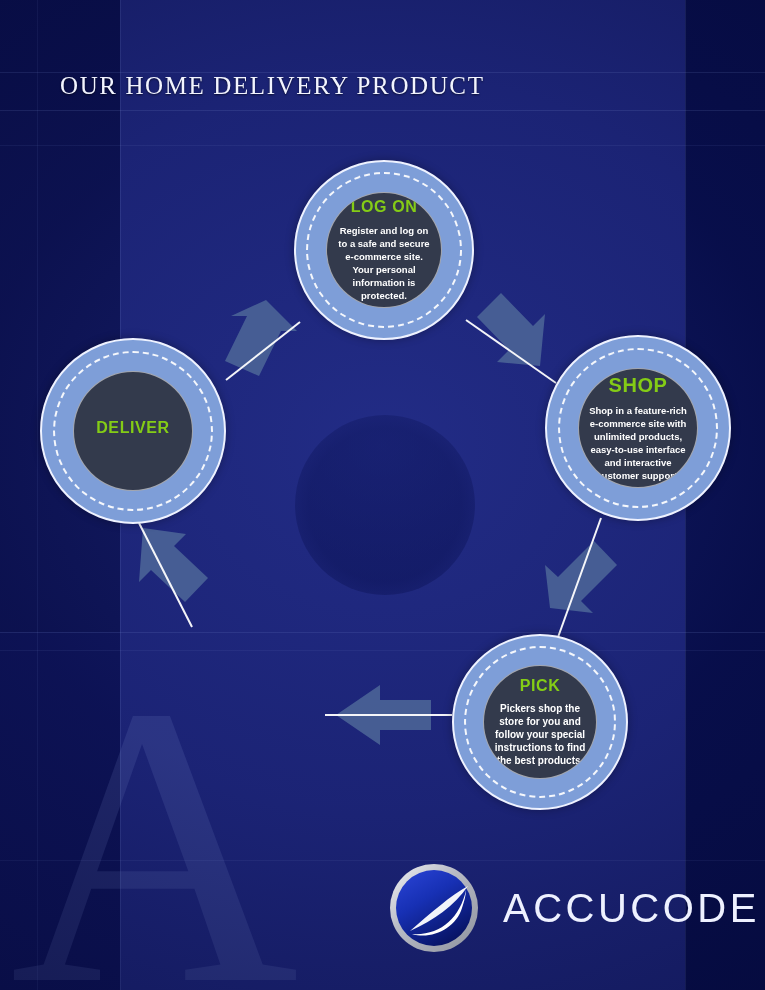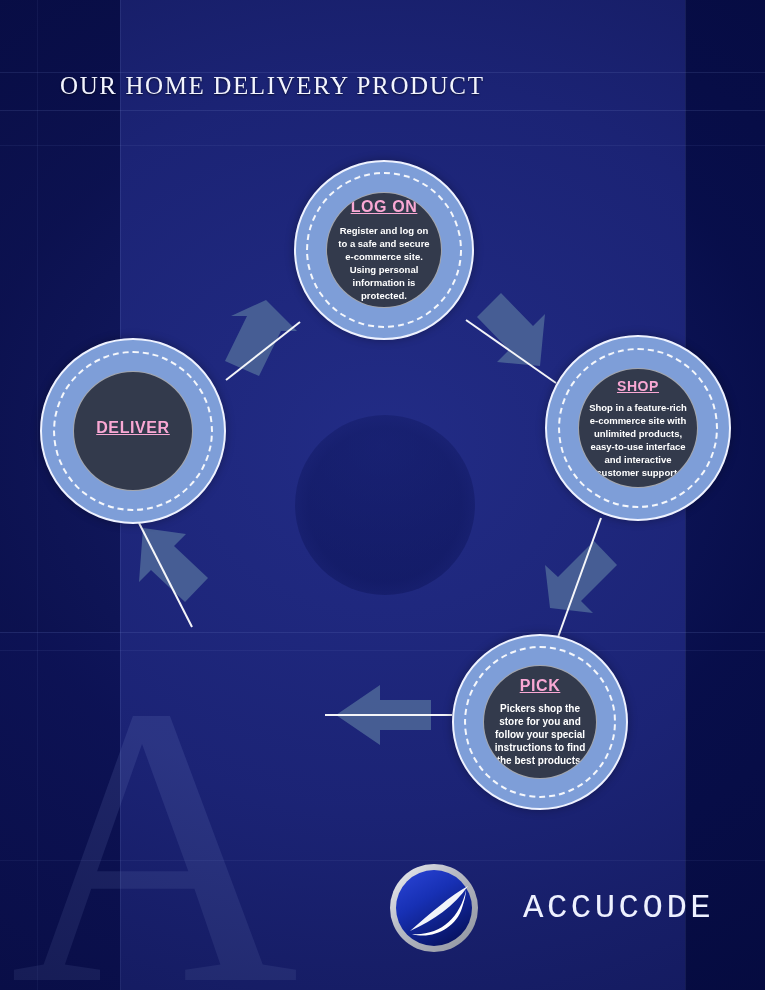--- a/index.html
+++ b/index.html
@@ -133,41 +133,40 @@
     box-sizing: border-box;
     border: 1px solid rgba(255,255,255,0.55);
     display: flex;
     flex-direction: column;
     align-items: center;
     justify-content: center;
     text-align: center;
     overflow: hidden;
   }
   .node .label {
-    color: #f9a8d4;
+    color: #84cc16;
     font-weight: bold;
     letter-spacing: 0.6px;
-    text-decoration: underline;
   }
   .node .desc {
     color: #ffffff;
     font-weight: bold;
   }
 
   
   #node-logon   { left: 294px; top: 160px;  width: 180px; height: 180px; }
   #node-logon   .dashring { left: 10px;  top: 10px;  right: 10px;  bottom: 10px; }
   #node-logon   .inner    { left: 30px;  top: 30px;  right: 30px;  bottom: 30px; }
   #node-logon   .label { font-size: 16px; margin-bottom: 8px; }
   #node-logon   .desc  { font-size: 9.5px; line-height: 13px; padding: 0 8px; }
 
   #node-shop    { left: 545px; top: 335px;  width: 186px; height: 186px; }
   #node-shop    .dashring { left: 11px; top: 11px; right: 11px; bottom: 11px; }
   #node-shop    .inner    { left: 31px; top: 31px; right: 31px; bottom: 31px; }
-  #node-shop    .label { font-size: 14px; margin-bottom: 7px; }
+  #node-shop    .label { font-size: 20px; margin-bottom: 7px; }
   #node-shop    .desc  { font-size: 9.5px; line-height: 13px; padding: 0 7px; }
 
   #node-pick    { left: 452px; top: 634px;  width: 176px; height: 176px; }
   #node-pick    .dashring { left: 10px; top: 10px; right: 10px; bottom: 10px; }
   #node-pick    .inner    { left: 29px; top: 29px; right: 29px; bottom: 29px; }
   #node-pick    .label { font-size: 16px; margin-bottom: 7px; }
   #node-pick    .desc  { font-size: 10px; line-height: 13px; padding: 0 8px; }
 
   #node-route   { left: 142px; top: 627px;  width: 184px; height: 184px; }
   #node-route   .dashring { left: 11px; top: 11px; right: 11px; bottom: 11px; }
@@ -186,23 +185,23 @@
     position: absolute;
     left: 388px; top: 862px;
     display: flex;
     align-items: center;
   }
   .logo-mark {
     position: relative;
     width: 92px; height: 92px;
   }
   .logo-text {
-    margin-left: 43px;
-    font-family: Liberation Mono, monospace;
-    font-size: 34px;
+    margin-left: 23px;
+    font-family: Liberation Sans, sans-serif;
+    font-size: 40px;
     letter-spacing: 3.5px;
     color: #eef1ff;
     font-weight: 400;
   }
 </style>
 </head>
 <body>
 
 <div id="page">
 
@@ -270,21 +269,21 @@
       <line x1="192" y1="627" x2="139" y2="523"></line>
     </g>
   </svg>
 
   <div class="title">OUR HOME DELIVERY PRODUCT</div>
 
   <div class="node" id="node-logon">
     <div class="dashring"></div>
     <div class="inner">
       <div class="label">LOG ON</div>
-      <div class="desc">Register and log on to a safe and secure e-commerce site. Using personal information is protected.</div>
+      <div class="desc">Register and log on to a safe and secure e-commerce site. Your personal information is protected.</div>
     </div>
   </div>
 
   <div class="node" id="node-shop">
     <div class="dashring"></div>
     <div class="inner">
       <div class="label">SHOP</div>
       <div class="desc">Shop in a feature-rich e-commerce site with unlimited products, easy-to-use interface and interactive customer support.</div>
     </div>
   </div>

